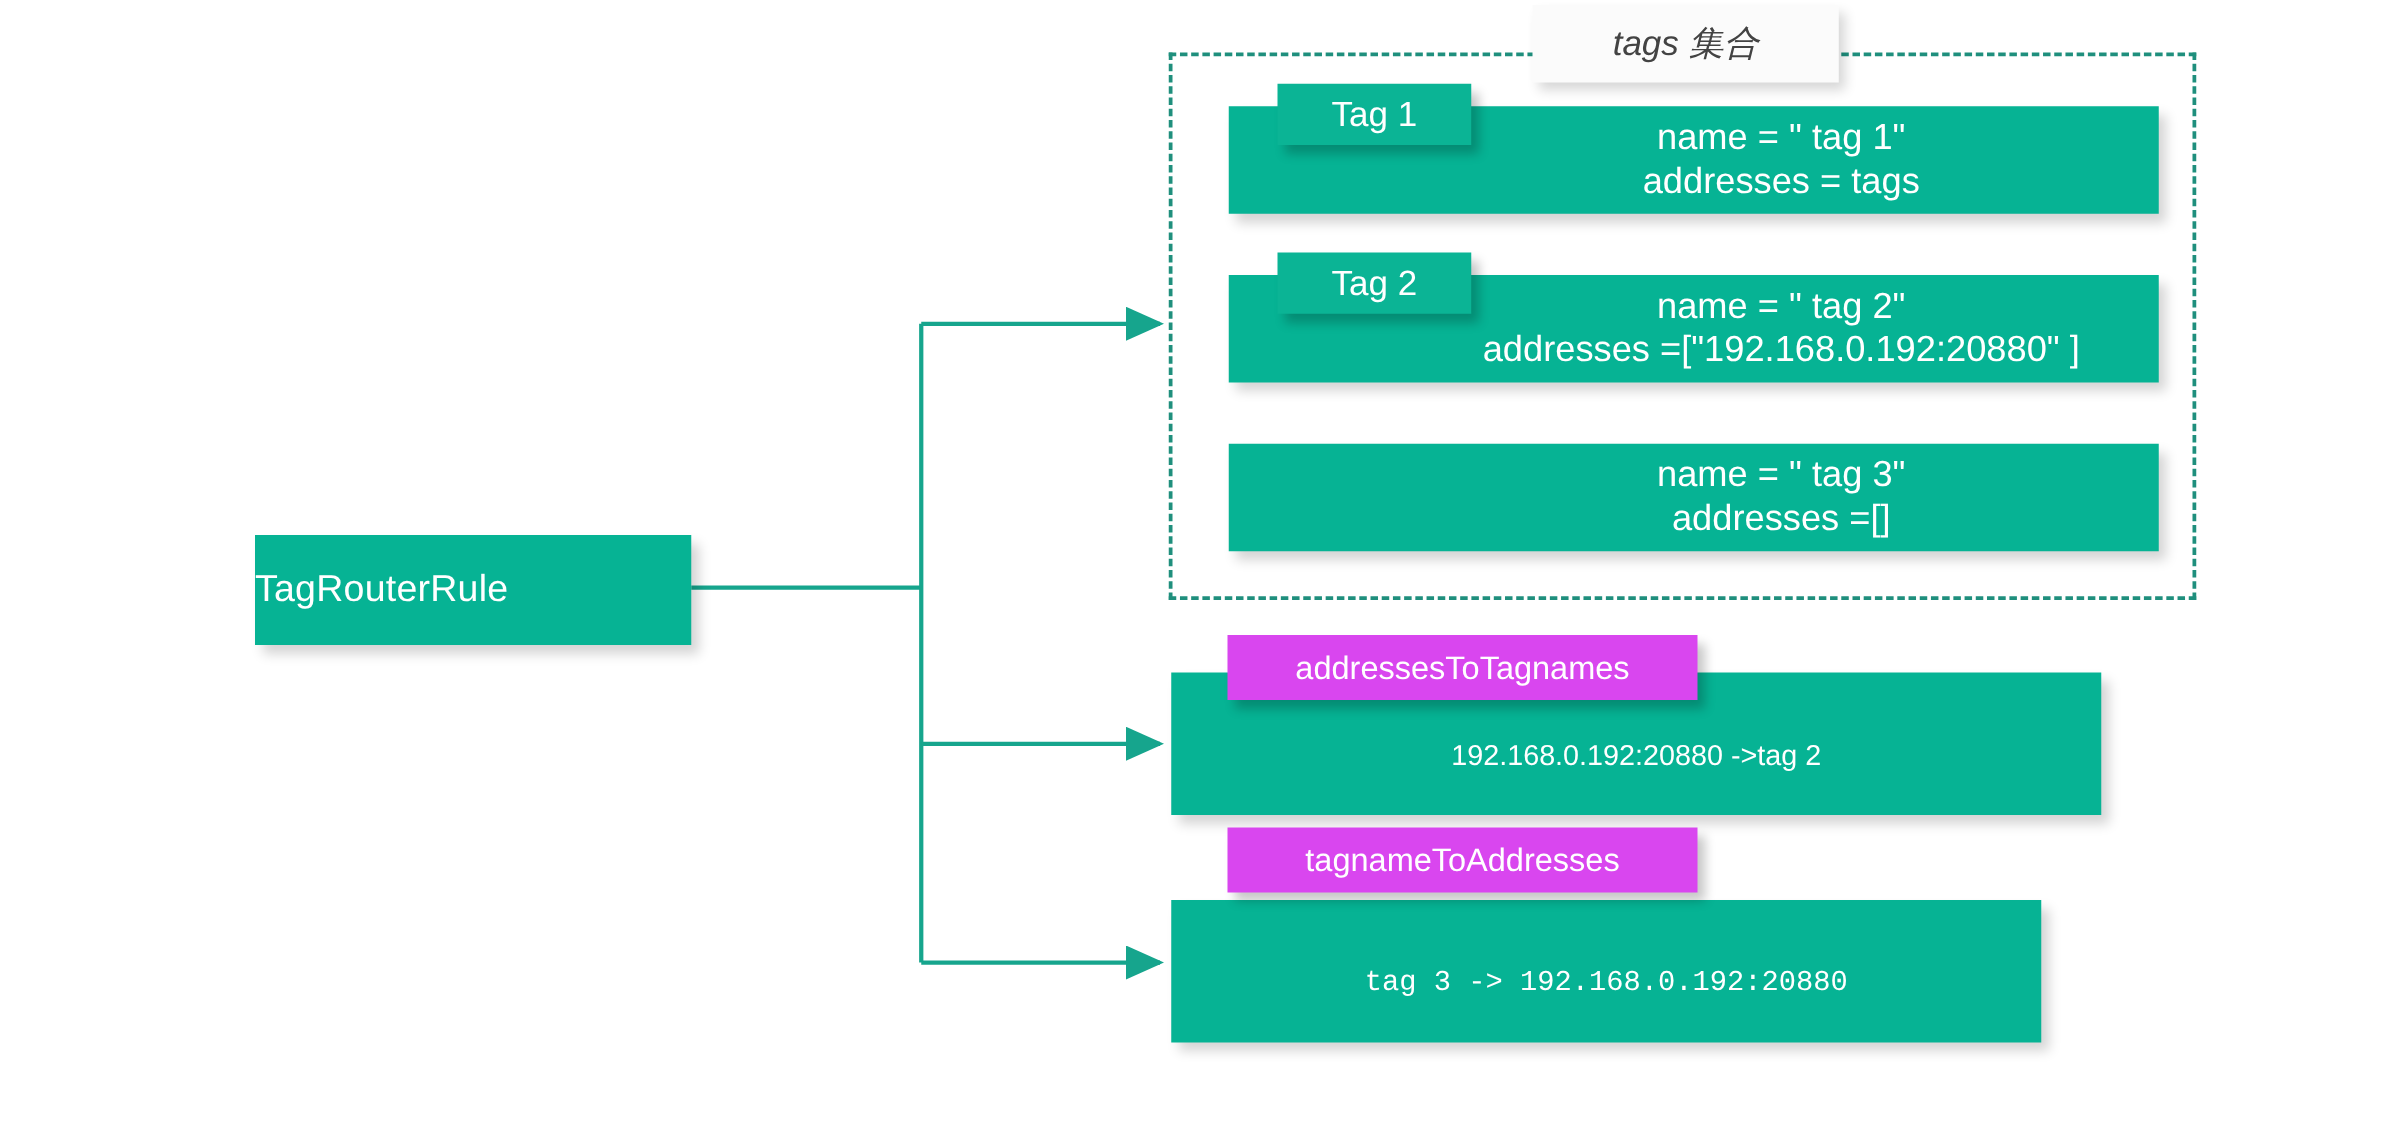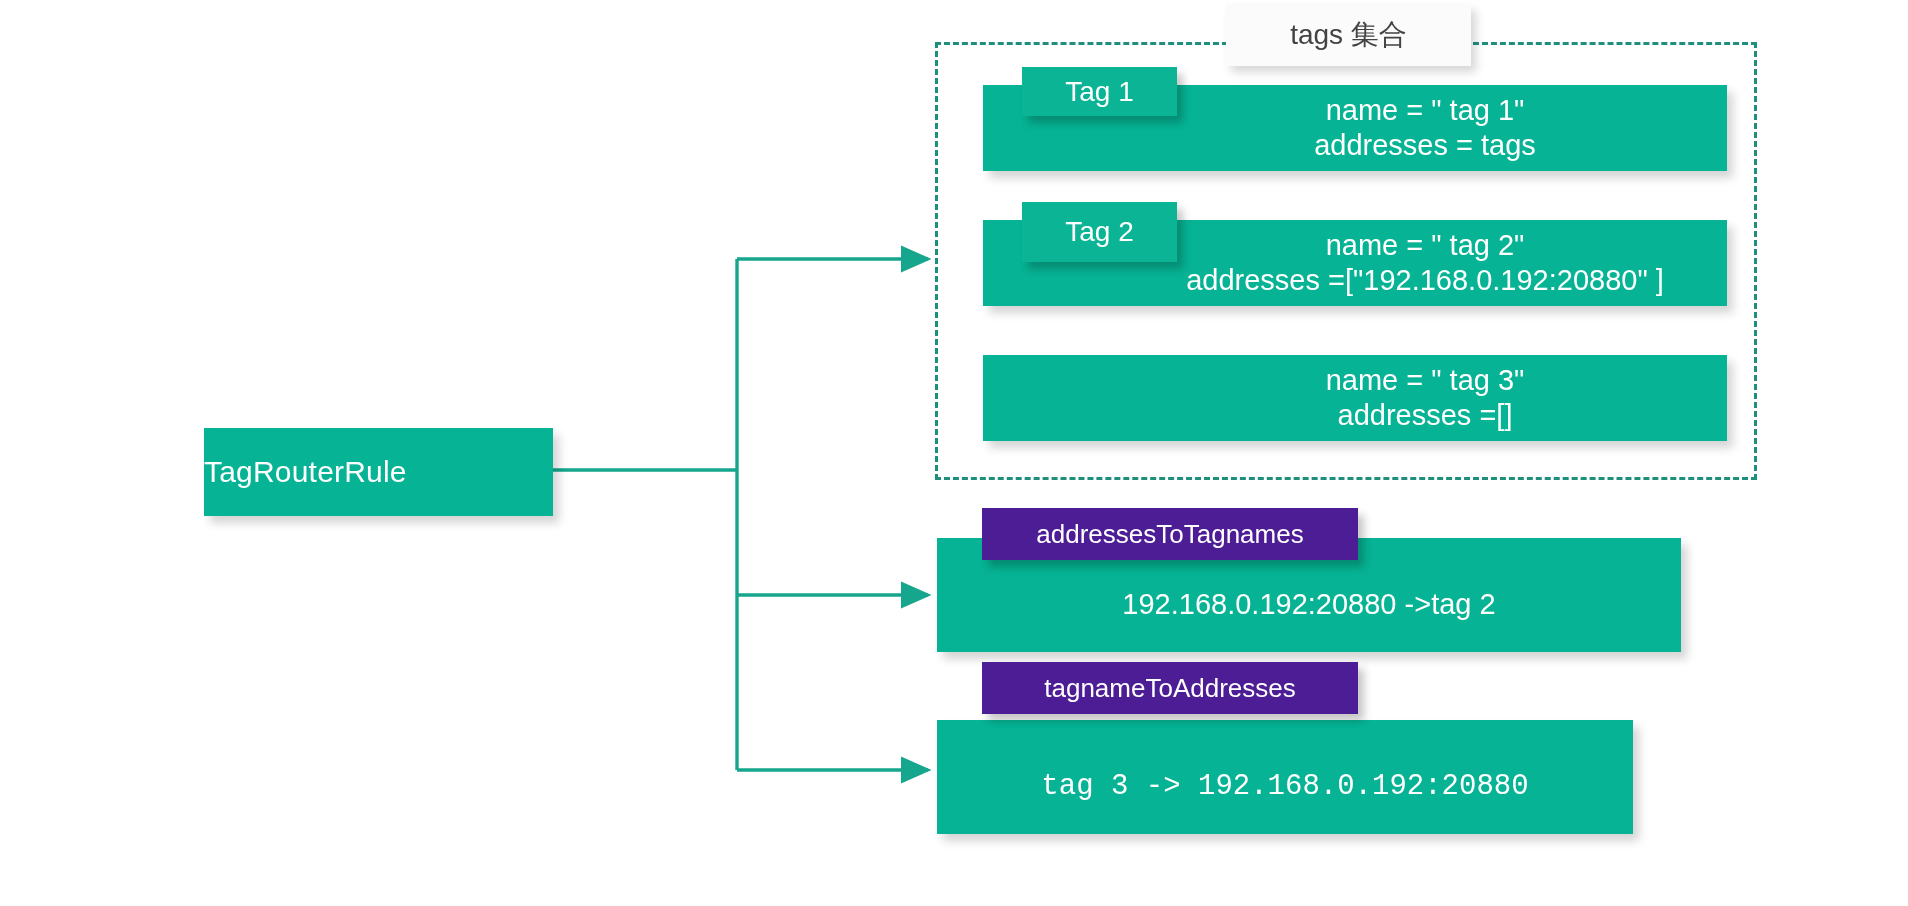--- a/index.html
+++ b/index.html
@@ -88,29 +88,29 @@
     box-sizing: border-box;
     z-index: 5;
   }
 
   
   .map-body {
     display: flex;
     align-items: center;
     justify-content: center;
     color: #ffffff;
-    font-size: 29px;
+    font-size: 23px;
     white-space: nowrap;
     padding-top: 18px;
     box-sizing: border-box;
     text-align: center;
   }
   .map-chip {
     position: absolute;
-    background: #4c1d95;
+    background: #d946ef;
     box-shadow: 6px 7px 8px rgba(0,0,0,0.22);
     display: flex;
     align-items: center;
     justify-content: center;
     color: #ffffff;
     font-size: 26px;
     box-sizing: border-box;
     z-index: 5;
     white-space: nowrap;
   }
@@ -161,33 +161,33 @@
 
     <path d="M737,770 L928,770" stroke="#16a58d" stroke-width="3.4" fill="none" marker-end="url(#arrowhead)"></path>
   </svg>
 
   <div class="teal-box root-node" style="left:204px; top:428px; width:349px; height:88px;">
     <span>TagRouterRule</span>
   </div>
 
   <div class="dashed-group" style="left:935px; top:42px; width:822px; height:438px;"></div>
 
-  <div class="group-caption" style="left:1226px; top:4px; width:245px; height:62px;">
+  <div class="group-caption" style="left:1226px; top:4px; width:245px; height:62px;font-style:italic;">
     <span>tags 集合</span>
   </div>
 
   <div class="tag-chip" style="left:1022px; top:67px; width:155px; height:49px;">
     <span>Tag 1</span>
   </div>
   <div class="teal-box tag-body" style="left:983px; top:85px; width:744px; height:86px;">
     <span class="line">name = " tag 1"</span>
     <span class="line">addresses = tags</span>
   </div>
 
-  <div class="tag-chip" style="left:1022px; top:202px; width:155px; height:60px;">
+  <div class="tag-chip" style="left:1022px; top:202px; width:155px; height:49px;">
     <span>Tag 2</span>
   </div>
   <div class="teal-box tag-body" style="left:983px; top:220px; width:744px; height:86px;">
     <span class="line">name = " tag 2"</span>
     <span class="line">addresses =["192.168.0.192:20880" ]</span>
   </div>
 
   <div class="teal-box tag-body" style="left:983px; top:355px; width:744px; height:86px;">
     <span class="line">name = " tag 3"</span>
     <span class="line">addresses =[]</span>

